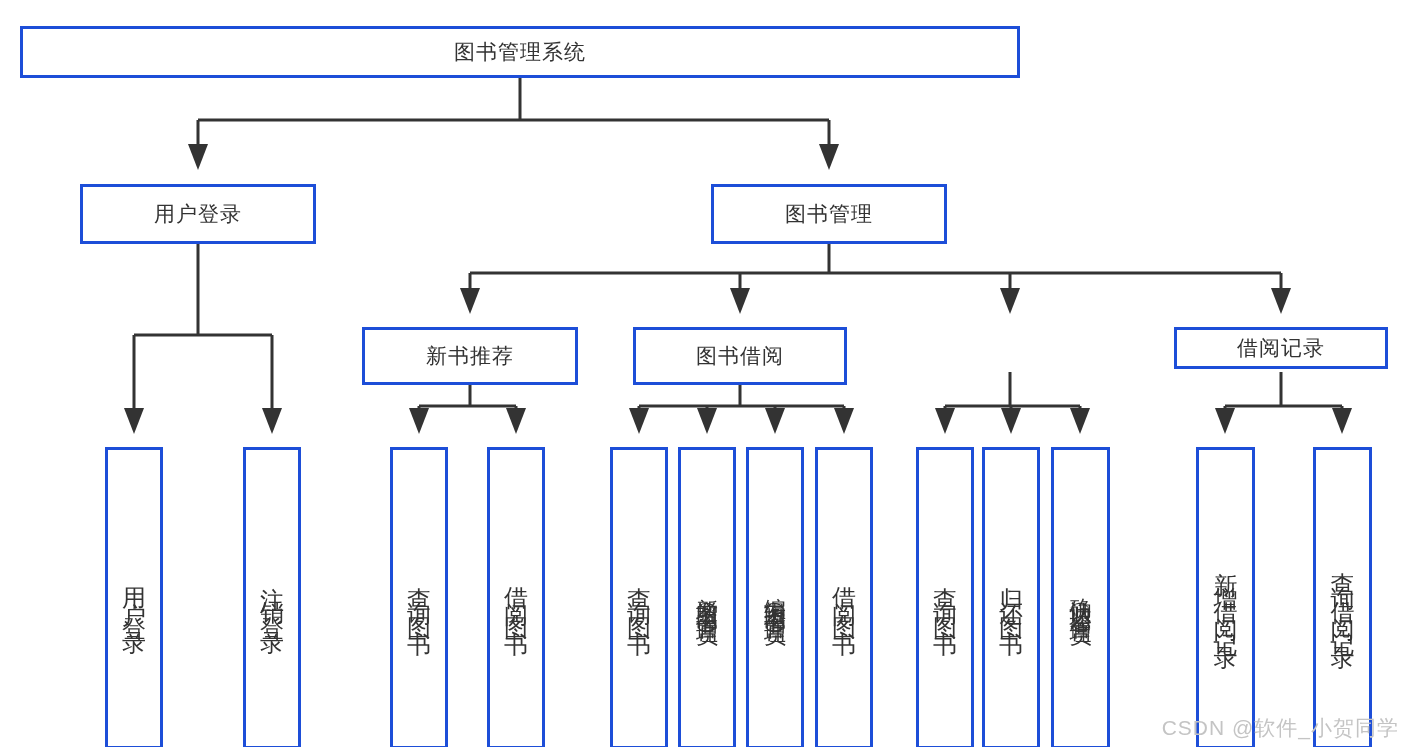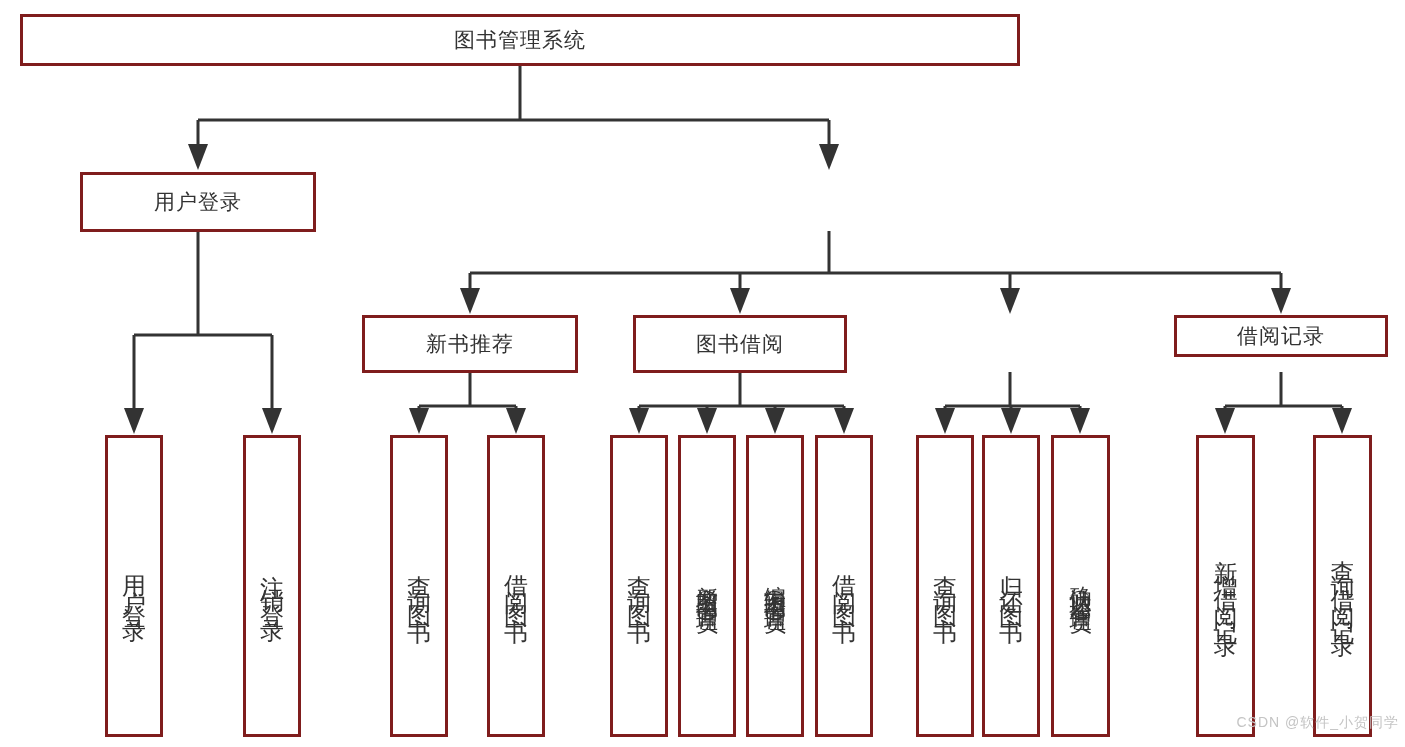--- a/index.html
+++ b/index.html
@@ -3,32 +3,32 @@
 <meta charset="utf-8">
 <style>
   html,body{margin:0;padding:0;background:#ffffff;}
   .canvas{
     position:relative;width:1405px;height:747px;background:#ffffff;
     font-family:"Liberation Sans","DejaVu Sans",sans-serif;color:#333333;overflow:hidden;
   }
   svg.connectors{position:absolute;left:0;top:0;z-index:0;}
   .node{
     position:absolute;z-index:1;background:#ffffff;
-    border:3px solid #7f1d1d;box-sizing:border-box;
+    border:3px solid #1d4ed8;box-sizing:border-box;
     display:flex;align-items:center;justify-content:center;
-    font-size:21px;letter-spacing:1px;color:#333333;
+    font-size:21px;letter-spacing:1px;color:#333333;margin-top:12px;
   }
   .vnode .vtext{
     writing-mode:vertical-rl;text-orientation:mixed;
     font-size:24px;line-height:1;letter-spacing:15px;
   }
   .vnode .vtext.long{font-size:22px;letter-spacing:4px;}
   .watermark{
     position:absolute;z-index:2;top:714px;right:6px;
-    font-size:14px;color:#c4c4c4;letter-spacing:1px;
+    font-size:21px;color:#c4c4c4;letter-spacing:1px;
   }
 </style>
 </head>
 <body>
 
 <div class="canvas">
 
   <svg class="connectors" width="1405" height="747" viewBox="0 0 1405 747">
     <g stroke="#333333" stroke-width="3" fill="none">
 
@@ -68,20 +68,23 @@
       <polygon points="1332,408 1352,408 1342,434"></polygon>
     </g>
   </svg>
 
   <div class="node" style="left:20px;top:14px;width:1000px;height:52px">
     <span>图书管理系统</span>
   </div>
 
   <div class="node" style="left:80px;top:172px;width:236px;height:60px">
     <span>用户登录</span>
+  </div>
+  <div class="node" style="left:711px;top:172px;width:236px;height:60px">
+    <span>图书管理</span>
   </div>
 
   <div class="node" style="left:362px;top:315px;width:216px;height:58px">
     <span>新书推荐</span>
   </div>
   <div class="node" style="left:633px;top:315px;width:214px;height:58px">
     <span>图书借阅</span>
   </div>
   <div class="node" style="left:1174px;top:315px;width:214px;height:42px">
     <span>借阅记录</span>

